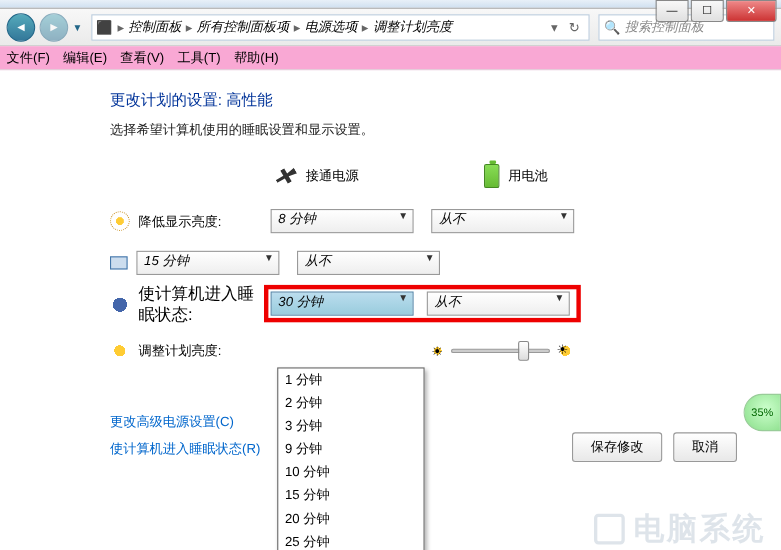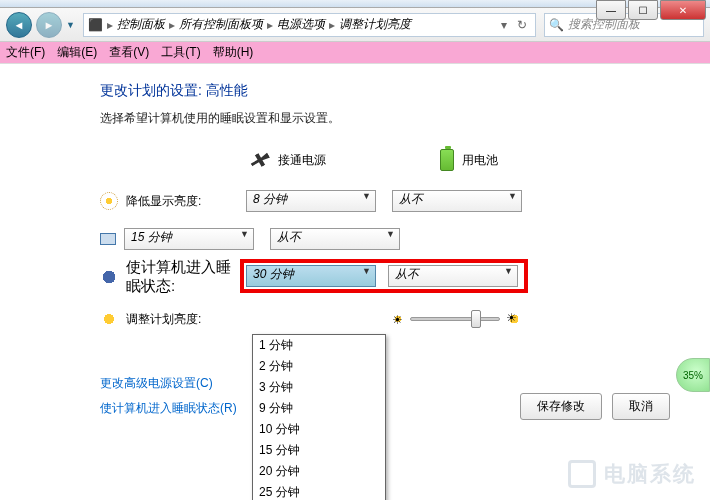--- a/index.html
+++ b/index.html
@@ -64,21 +64,21 @@
 .dd-item { padding: 2px 6px; font-size: 12px; cursor: pointer; }
 
 
 .btn-row { position: absolute; right: 40px; bottom: 80px; display: flex; gap: 10px; border-radius: 12px; }
 .btn { padding: 4px 16px; border: 1px solid #999; background: linear-gradient(to bottom, #fff, #e8e8e8); border-radius: 3px; font-size: 12px; cursor: pointer; }
 
 
 .badge { position: absolute; right: 0; top: 358px; width: 34px; height: 34px; border-radius: 50% 0 0 50%; background: radial-gradient(circle at 60% 40%, #cfc, #8d8); border: 1px solid #9c9; display: flex; align-items: center; justify-content: center; font-size: 10px; color: #060; }
 
 
-.watermark { position: absolute; right: 14px; bottom: 12px; font-size: 21px; color: rgba(200,210,220,0.6); font-weight: bold; letter-spacing: 2px; display: flex; align-items: center; gap: 8px; }
+.watermark { position: absolute; right: 14px; bottom: 0; font-size: 28px; color: rgba(200,210,220,0.6); font-weight: bold; letter-spacing: 2px; display: flex; align-items: center; gap: 8px; }
 .wm-icon { width: 28px; height: 28px; border: 3px solid rgba(200,210,220,0.6); border-radius: 4px; }
 </style>
 </head>
 <body>
 
 <div class="titlebar">
   <div class="window-controls">
     <div class="window-btn">—</div>
     <div class="window-btn">☐</div>
     <div class="window-btn close">✕</div>

